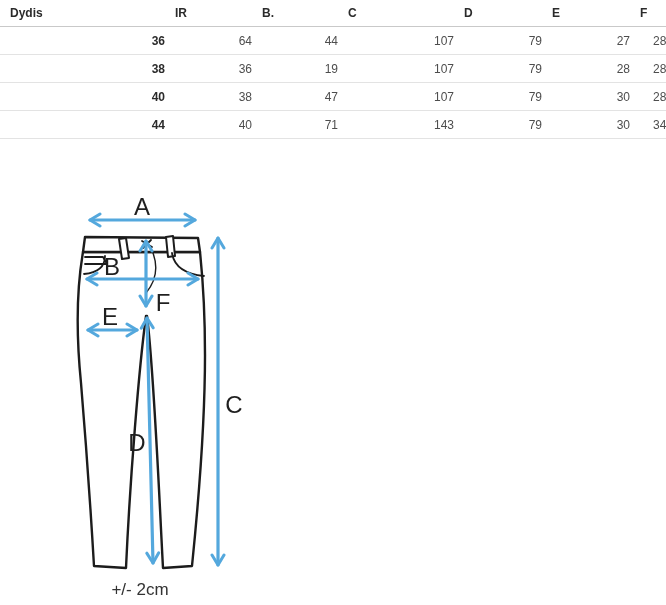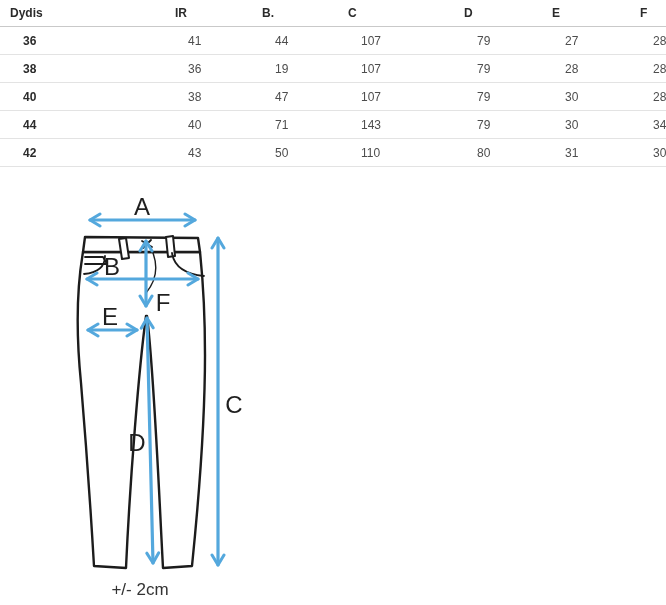--- a/index.html
+++ b/index.html
@@ -27,21 +27,21 @@
   table.size-table th {
     text-align: left;
     font-weight: bold;
     color: #2b2b2b;
     height: 26px;
     padding: 0 0 0 10px;
     border-bottom: 1px solid #c9c9c9;
     vertical-align: middle;
   }
   table.size-table td {
-    text-align: left;
+    text-align: right;
     color: #4d4d4d;
     height: 27px;
     padding: 0 0 0 23px;
     border-bottom: 1px solid #e3e3e3;
     vertical-align: middle;
   }
   table.size-table td.size-col {
     font-weight: bold;
     color: #2b2b2b;
   }
@@ -113,21 +113,21 @@
         <th>B.</th>
         <th>C</th>
         <th>D</th>
         <th>E</th>
         <th>F</th>
       </tr>
     </thead>
     <tbody>
       <tr>
         <td class="size-col">36</td>
-        <td>41</td>
+        <td>64</td>
         <td>44</td>
         <td>107</td>
         <td>79</td>
         <td>27</td>
         <td>28</td>
       </tr>
       <tr>
         <td class="size-col">38</td>
         <td>36</td>
         <td>19</td>
@@ -146,29 +146,20 @@
         <td>28</td>
       </tr>
       <tr>
         <td class="size-col">44</td>
         <td>40</td>
         <td>71</td>
         <td>143</td>
         <td>79</td>
         <td>30</td>
         <td>34</td>
-      </tr>
-      <tr>
-        <td class="size-col">42</td>
-        <td>43</td>
-        <td>50</td>
-        <td>110</td>
-        <td>80</td>
-        <td>31</td>
-        <td>30</td>
       </tr>
     </tbody>
   </table>
 
   <div class="diagram-wrap">
     <svg width="666" height="430" viewBox="0 0 666 430" xmlns="http://www.w3.org/2000/svg">
       <defs>
         <marker id="ah" markerUnits="userSpaceOnUse" markerWidth="20" markerHeight="20" refX="13" refY="8" orient="auto-start-reverse">
           <path class="arrow-head" d="M3 2 L13 8 L3 14"></path>
         </marker>

